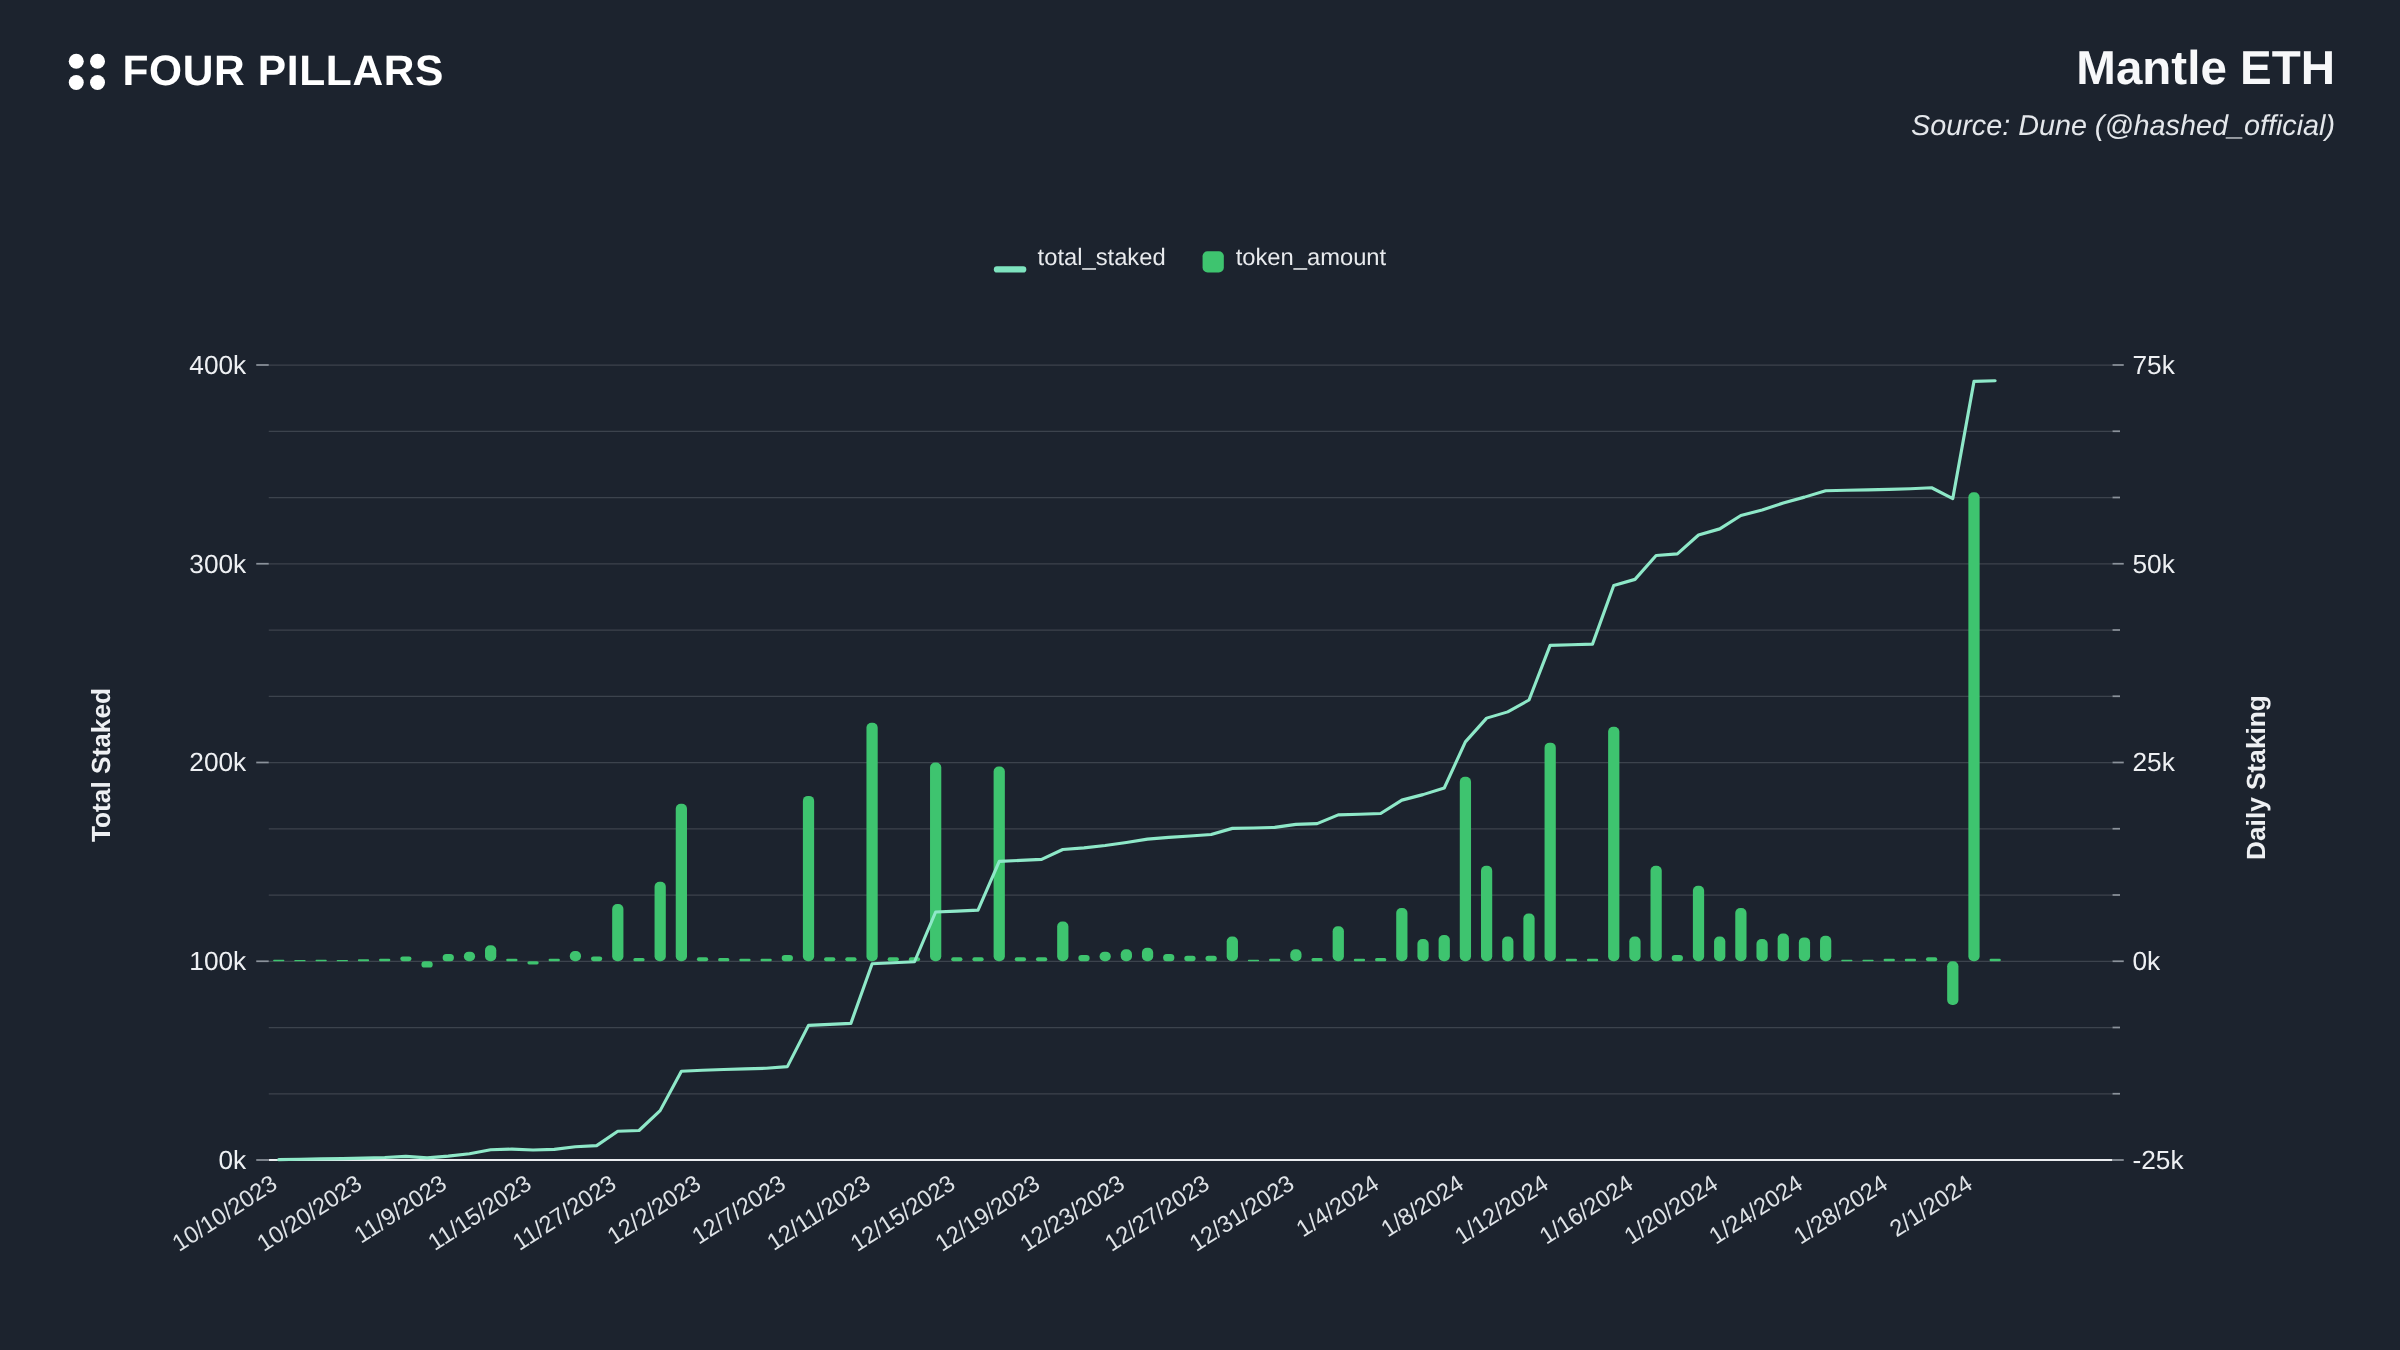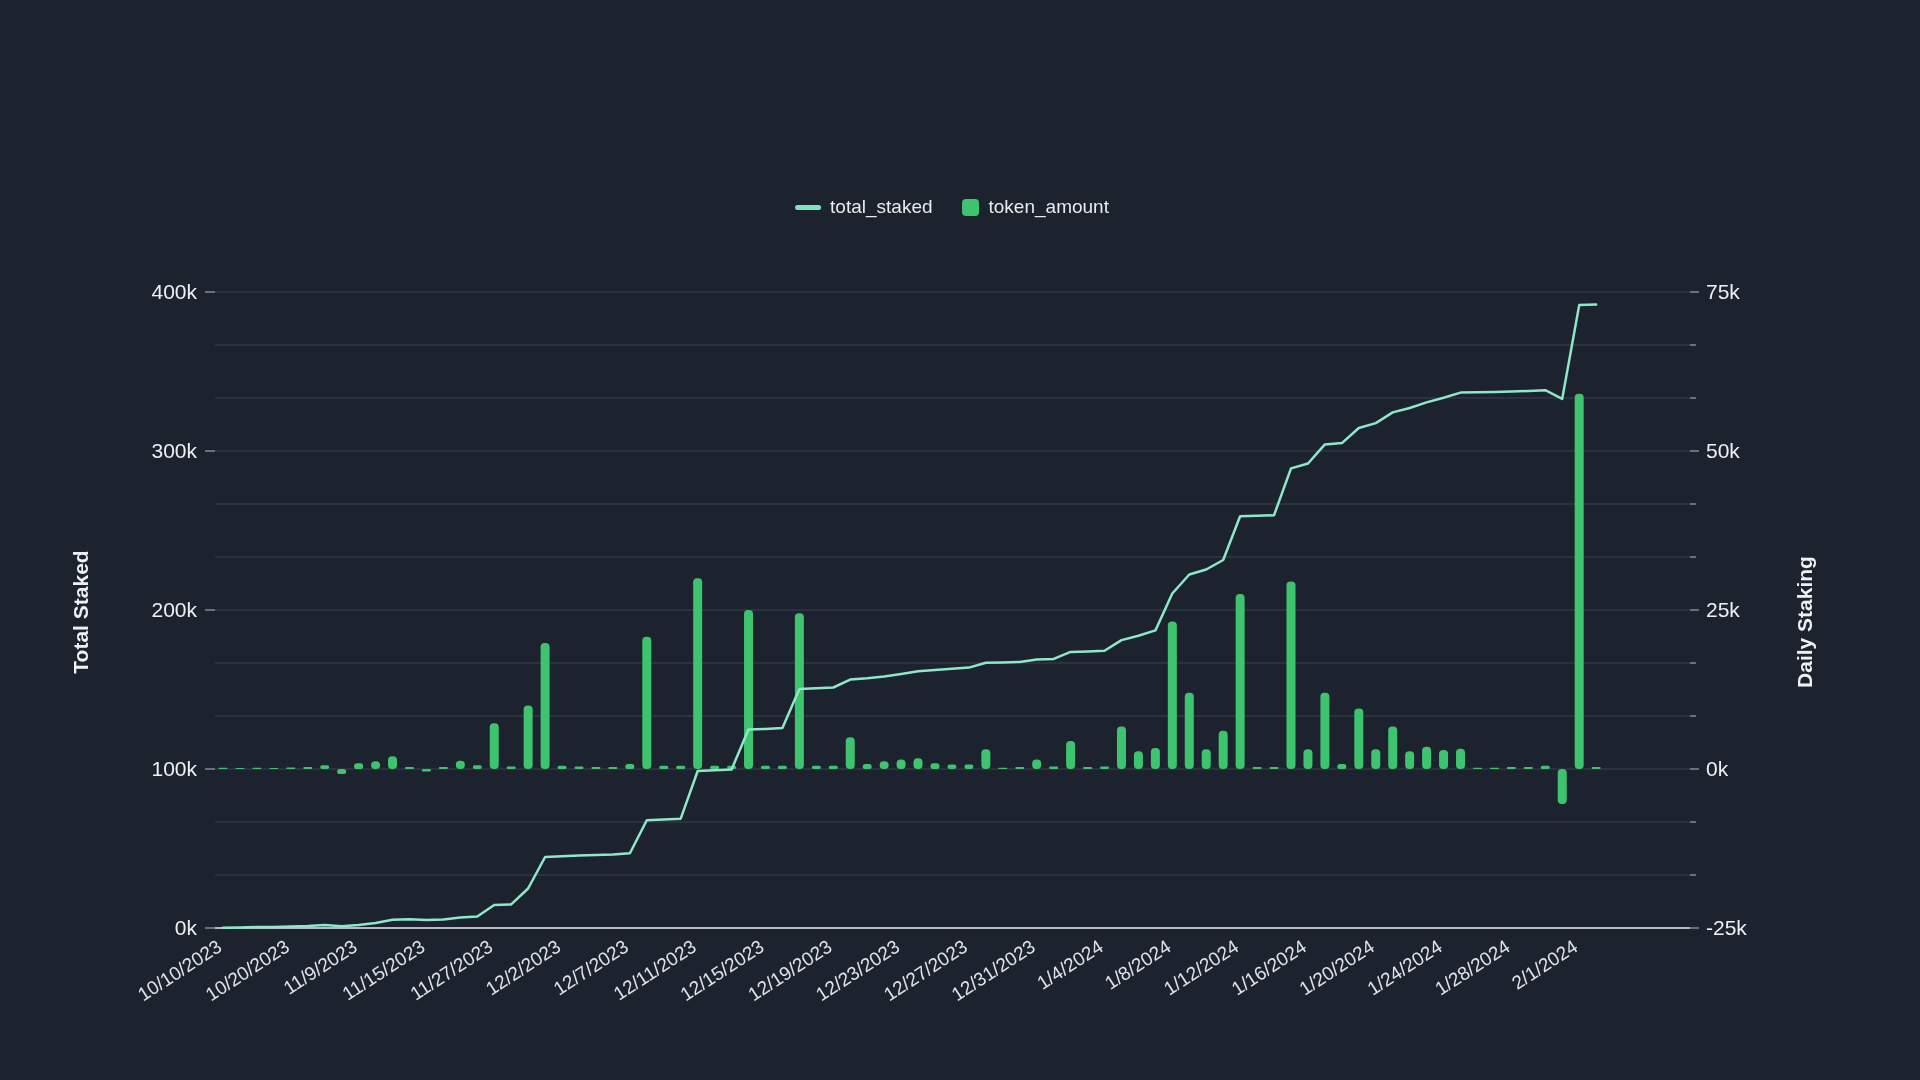--- a/index.html
+++ b/index.html
@@ -8,31 +8,46 @@
   .header{position:absolute;left:0;top:0;width:100%;height:150px;}
   .logo{position:absolute;left:55px;top:38px;display:flex;align-items:center;gap:14px;}
   .logo-dots{display:grid;grid-template-columns:12px 12px;grid-template-rows:12px 12px;gap:5px;}
   .logo-dots i{display:block;width:12px;height:12px;border-radius:50%;background:#ffffff;}
   .logo-text{font-size:34px;font-weight:800;letter-spacing:0.5px;color:#ffffff;white-space:nowrap;}
   .title-block{position:absolute;right:52px;top:34px;text-align:right;}
   .chart-title{font-size:38px;font-weight:800;color:#f7f8fa;line-height:1.15;}
   .chart-source{margin-top:9px;font-size:23px;font-style:italic;color:#e4e7eb;}
   .legend{position:absolute;left:952px;top:196px;transform:translateX(-50%);
           display:flex;align-items:center;gap:30px;white-space:nowrap;}
-  .legend-item{display:flex;align-items:center;gap:9px;font-size:19px;color:#e8eaed;}
+  .legend-item{display:flex;align-items:flex-end;gap:9px;font-size:19px;color:#e8eaed;}
   .swatch-line{display:inline-block;width:26px;height:5px;border-radius:3px;}
   .swatch-square{display:inline-block;width:17px;height:17px;border-radius:4px;}
   svg.chart{position:absolute;left:0;top:0;}
   text{font-family:"Liberation Sans",sans-serif;}
 </style>
 </head>
 <body>
 
 <div class="page">
 
+  <div class="header">
+    <div class="logo">
+      <span class="logo-dots">
+          <i></i>
+          <i></i>
+          <i></i>
+          <i></i>
+        </span>
+      <span class="logo-text">FOUR PILLARS</span>
+    </div>
+    <div class="title-block">
+      <div class="chart-title">Mantle ETH</div>
+      <div class="chart-source">Source: Dune (@hashed_official)</div>
+    </div>
+  </div>
 
   <div class="legend" id="legend">
       <div class="legend-item">
         <span class="swatch-line" style="background: rgb(126, 227, 191);"></span>
         <span>total_staked</span>
       </div>
       <div class="legend-item">
         <span class="swatch-square" style="background: rgb(62, 196, 111);"></span>
         <span>token_amount</span>
       </div>

